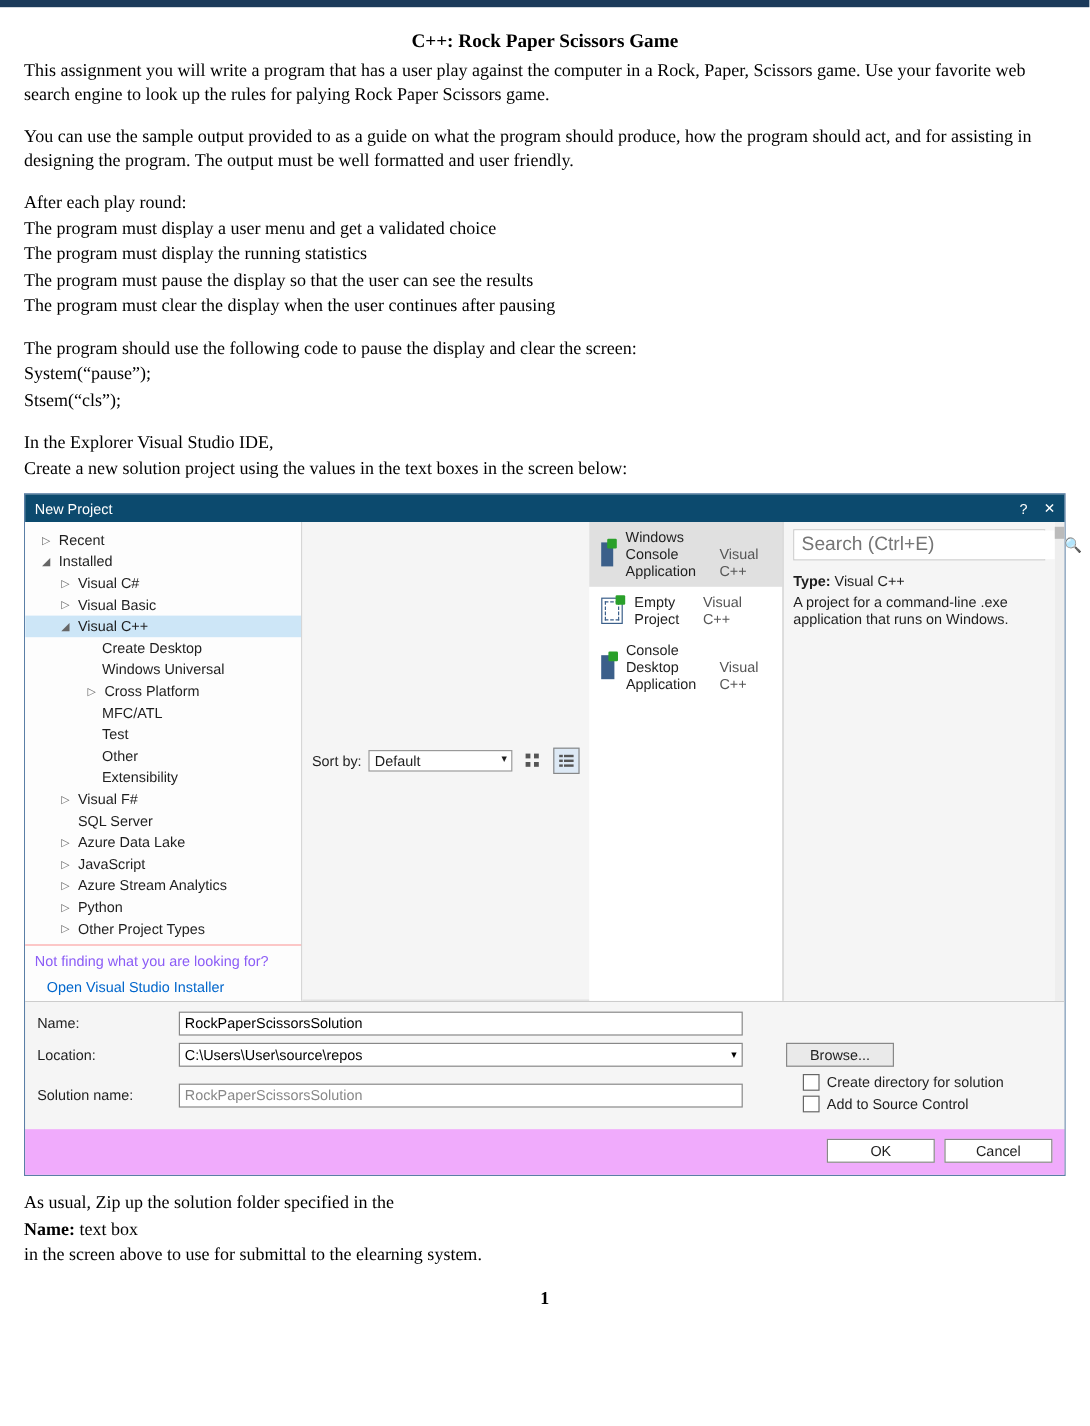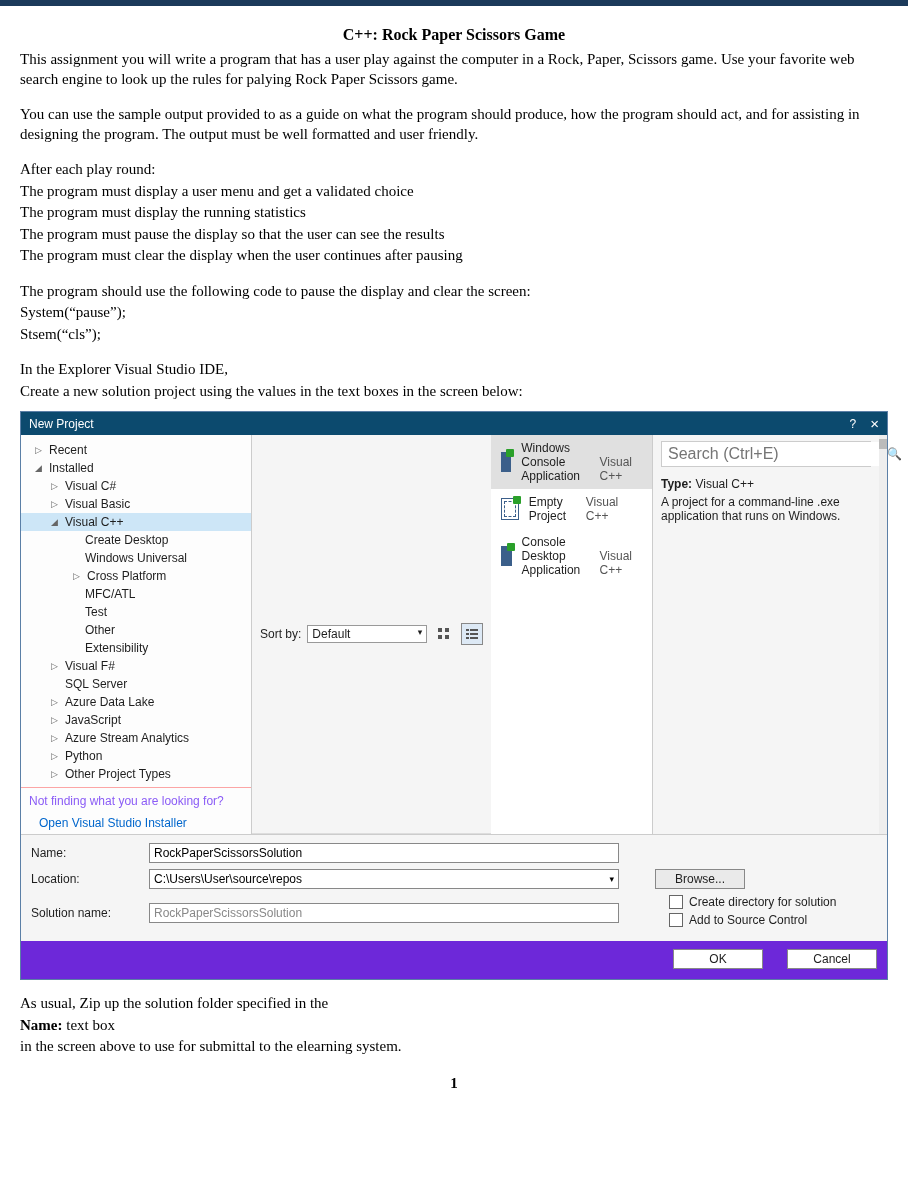--- a/index.html
+++ b/index.html
@@ -64,21 +64,21 @@
   .searchicon { padding:0 6px; color:#555; }
   .bottomform { background:#f5f5f5; border-top:1px solid #ccc; padding:8px 10px 4px 10px; }
   .frow { display:flex; align-items:center; margin-bottom:6px; gap:8px;}
   .flabel { width:110px; font-size:12px;}
   .finput { flex:0 0 460px; border:1px solid #888; background:#fff; padding:2px 4px; font-size:12px; color:#000;}
   .finput.gray { color:#888; }
   .finput.combo { display:flex; justify-content:space-between; align-items:center;}
   .btn { border:1px solid #888; background:#eaeaea; padding:2px 14px; font-size:12px; min-width:60px; text-align:center;}
   .chkrow { display:flex; align-items:center; gap:6px; font-size:12px; margin-left:14px; margin-bottom:4px;text-align:right;}
   .chkbox { width:12px; height:12px; border:1px solid #666; background:#fff;}
-  .dlg-buttons { display:flex; justify-content:flex-end; gap:24px; padding:8px 10px 10px 10px; background:#6d28d9;}
+  .dlg-buttons { display:flex; justify-content:flex-end; gap:8px; padding:8px 10px 10px 10px; background:#f0abfc;}
   .pagenum { text-align:center; font-weight:bold; margin-top:18px; font-family:"Times New Roman", serif; font-size:15px;}
   .bold { font-weight:bold; }
   .scrollhint { width:8px; background:#eee; }
   .scrollthumb { width:8px; height:10px; background:#bbb; margin-top:4px;}
 </style>
 </head>
 <body>
 
 <div class="topbar"></div>
 <div class="page">

